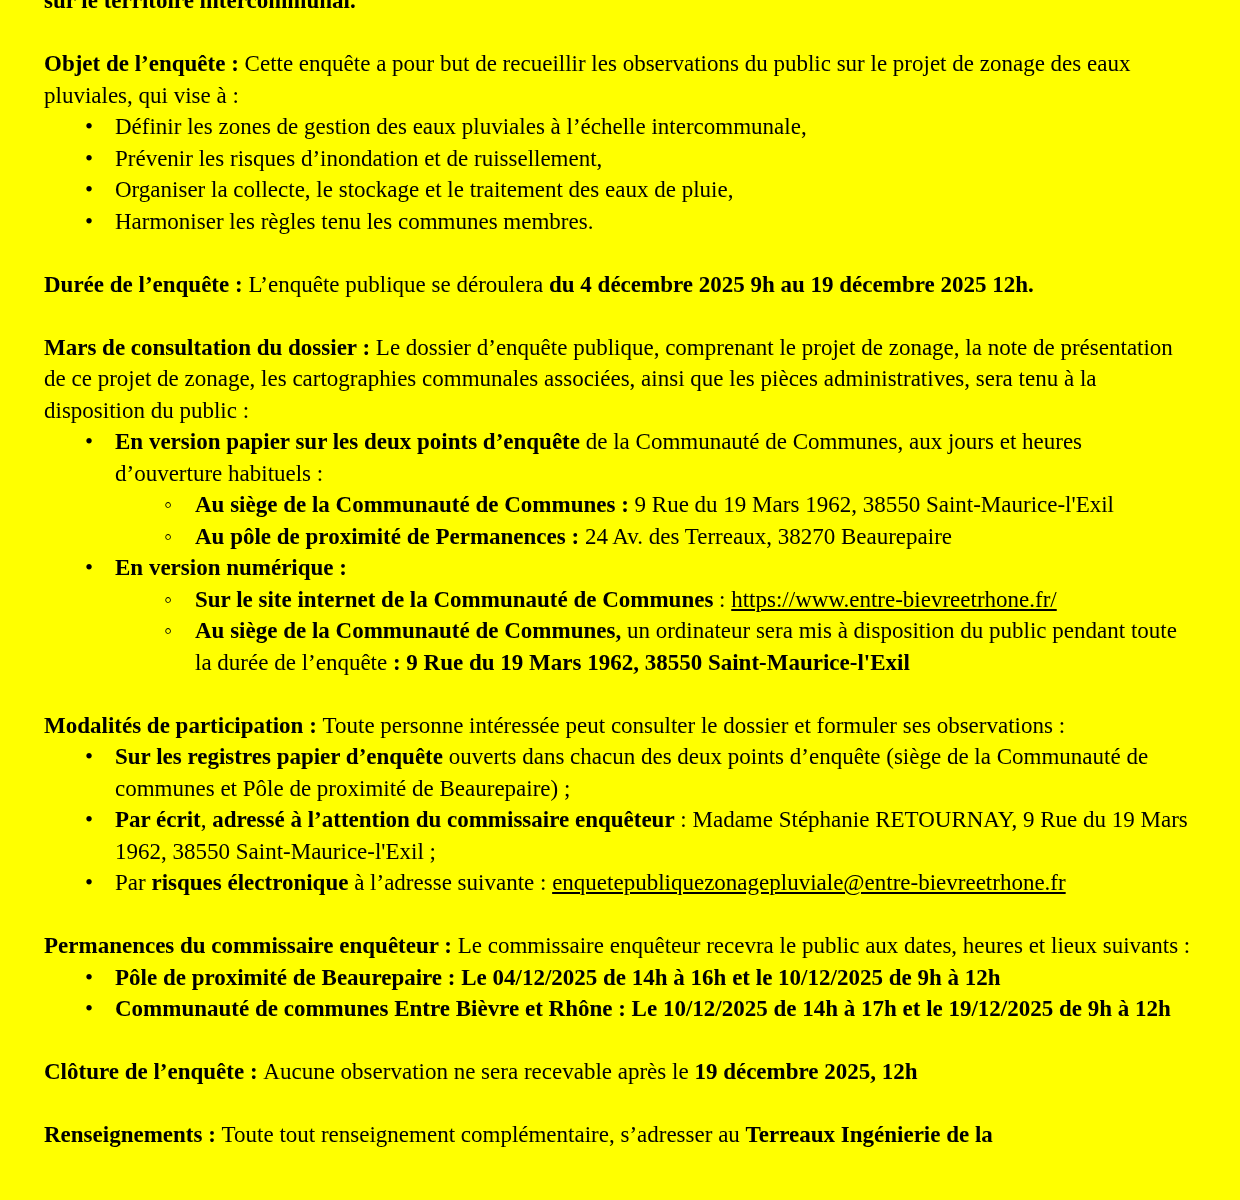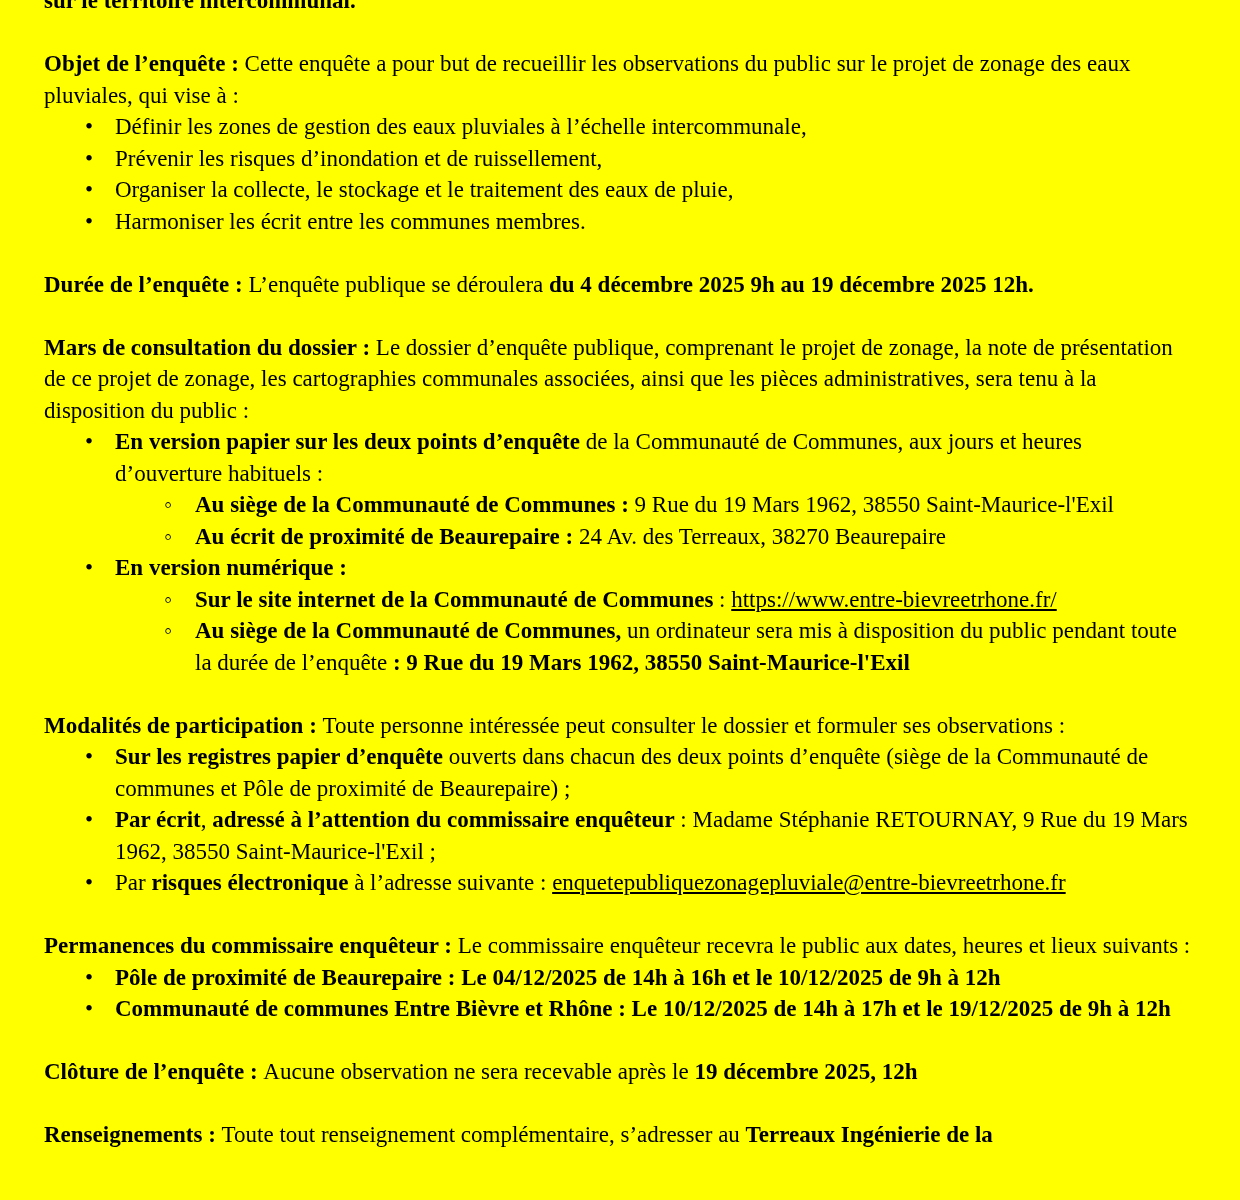--- a/index.html
+++ b/index.html
@@ -41,28 +41,28 @@
 </head>
 <body>
 
 <main id="doc">
     <div class="para"><span class="txt"><span class="b">sur le territoire intercommunal.</span></span></div>
     <div class="spacer"></div>
     <div class="para"><span class="txt"><span class="b">Objet de l’enquête : </span><span>Cette enquête a pour but de recueillir les observations du public sur le projet de zonage des eaux pluviales, qui vise à :</span></span></div>
     <div class="li li1"><span class="marker">•</span><span class="txt"><span>Définir les zones de gestion des eaux pluviales à l’échelle intercommunale,</span></span></div>
     <div class="li li1"><span class="marker">•</span><span class="txt"><span>Prévenir les risques d’inondation et de ruissellement,</span></span></div>
     <div class="li li1"><span class="marker">•</span><span class="txt"><span>Organiser la collecte, le stockage et le traitement des eaux de pluie,</span></span></div>
-    <div class="li li1"><span class="marker">•</span><span class="txt"><span>Harmoniser les écrit entre les communes membres.</span></span></div>
+    <div class="li li1"><span class="marker">•</span><span class="txt"><span>Harmoniser les règles tenu les communes membres.</span></span></div>
     <div class="spacer"></div>
     <div class="para"><span class="txt"><span class="b">Durée de l’enquête : </span><span>L’enquête publique se déroulera </span><span class="b">du 4 décembre 2025 9h au 19 décembre 2025 12h.</span></span></div>
     <div class="spacer"></div>
     <div class="para"><span class="txt"><span class="b">Mars de consultation du dossier : </span><span>Le dossier d’enquête publique, comprenant le projet de zonage, la note de présentation de ce projet de zonage, les cartographies communales associées, ainsi que les pièces administratives, sera tenu à la disposition du public :</span></span></div>
     <div class="li li1"><span class="marker">•</span><span class="txt"><span class="b">En version papier sur les deux points d’enquête </span><span>de la Communauté de Communes, aux jours et heures d’ouverture habituels :</span></span></div>
     <div class="li li2"><span class="marker">◦</span><span class="txt"><span class="b">Au siège de la Communauté de Communes : </span><span>9 Rue du 19 Mars 1962, 38550 Saint-Maurice-l'Exil</span></span></div>
-    <div class="li li2"><span class="marker">◦</span><span class="txt"><span class="b">Au écrit de proximité de Beaurepaire : </span><span>24 Av. des Terreaux, 38270 Beaurepaire</span></span></div>
+    <div class="li li2"><span class="marker">◦</span><span class="txt"><span class="b">Au pôle de proximité de Permanences : </span><span>24 Av. des Terreaux, 38270 Beaurepaire</span></span></div>
     <div class="li li1"><span class="marker">•</span><span class="txt"><span class="b">En version numérique :</span></span></div>
     <div class="li li2"><span class="marker">◦</span><span class="txt"><span class="b">Sur le site internet de la Communauté de Communes</span><span> : </span><span class="u link">https://www.entre-bievreetrhone.fr/</span></span></div>
     <div class="li li2"><span class="marker">◦</span><span class="txt"><span class="b">Au siège de la Communauté de Communes, </span><span>un ordinateur sera mis à disposition du public pendant toute la durée de l’enquête </span><span class="b">: 9 Rue du 19 Mars 1962, 38550 Saint-Maurice-l'Exil</span></span></div>
     <div class="spacer"></div>
     <div class="para"><span class="txt"><span class="b">Modalités de participation : </span><span>Toute personne intéressée peut consulter le dossier et formuler ses observations :</span></span></div>
     <div class="li li1"><span class="marker">•</span><span class="txt"><span class="b">Sur les registres papier d’enquête </span><span>ouverts dans chacun des deux points d’enquête (siège de la Communauté de communes et Pôle de proximité de Beaurepaire) ;</span></span></div>
     <div class="li li1"><span class="marker">•</span><span class="txt"><span class="b">Par écrit</span><span>, </span><span class="b">adressé à l’attention du commissaire enquêteur</span><span> : Madame Stéphanie RETOURNAY, 9 Rue du 19 Mars 1962, 38550 Saint-Maurice-l'Exil ;</span></span></div>
     <div class="li li1"><span class="marker">•</span><span class="txt"><span>Par </span><span class="b">risques électronique</span><span> à l’adresse suivante : </span><span class="u link">enquetepubliquezonagepluviale@entre-bievreetrhone.fr</span></span></div>
     <div class="spacer"></div>
     <div class="para"><span class="txt"><span class="b">Permanences du commissaire enquêteur : </span><span>Le commissaire enquêteur recevra le public aux dates, heures et lieux suivants :</span></span></div>

